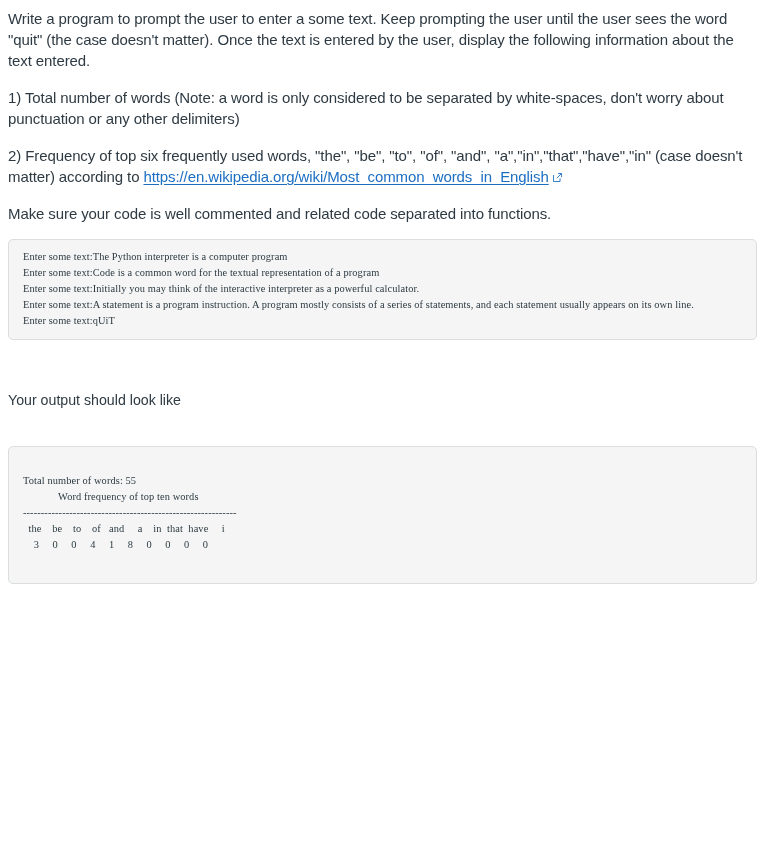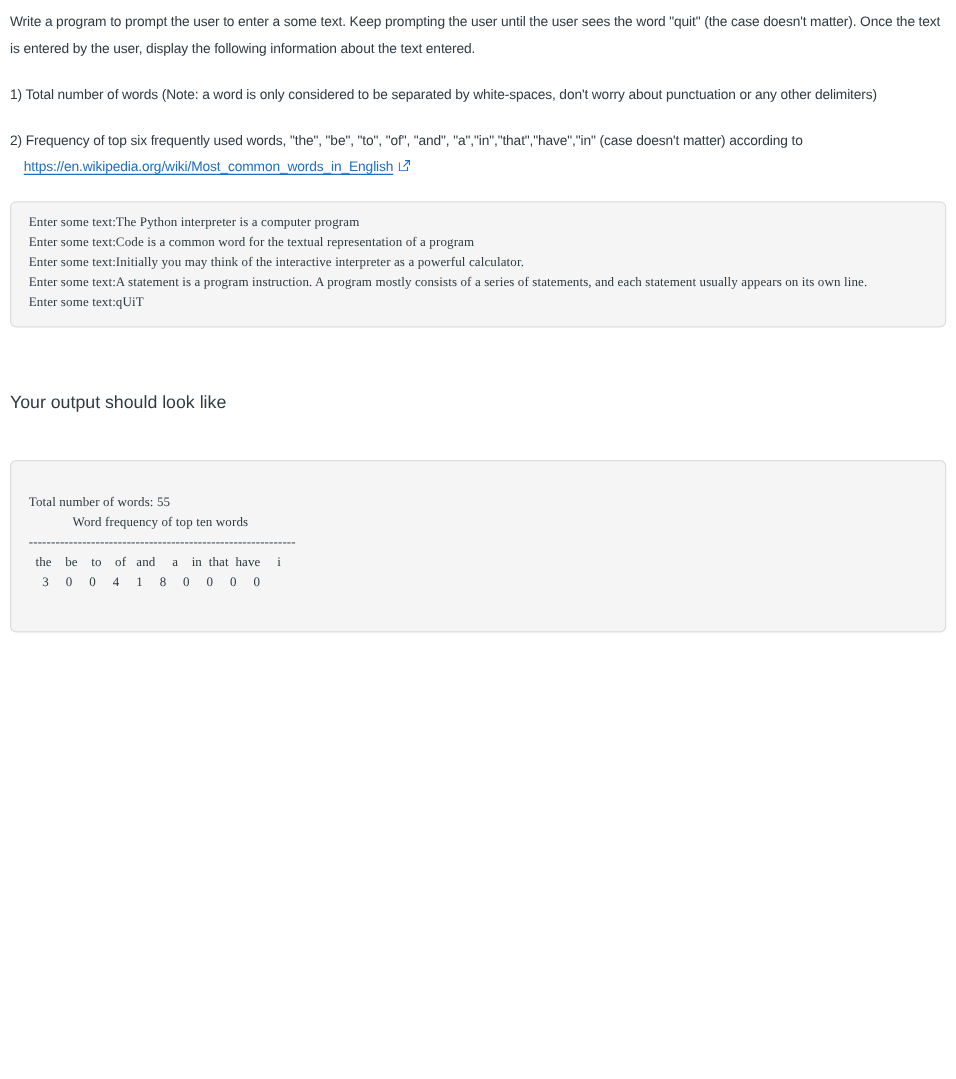--- a/index.html
+++ b/index.html
@@ -14,32 +14,31 @@
     font-family: "Liberation Sans", sans-serif;
     color: #2e3a43;
     -webkit-font-smoothing: antialiased;
   }
   .page {
     width: 765px;
     padding: 8px 8px 0 8px;
   }
   p.para {
     margin: 0 0 16px 0;
-    font-size: 11px;
+    font-size: 15px;
     line-height: 21px;
     color: #2e3a43;
     letter-spacing: -0.1px;
   }
   p.para.tight { margin-bottom: 15px; }
   a.ext-link {
     color: #1b6ec2;
     text-decoration: underline;
     text-underline-offset: 2px;
     word-break: break-word;
-    margin-left: 11px;
   }
   .ext-icon {
     display: inline-block;
     width: 9px;
     height: 9px;
     margin-left: 4px;
     position: relative;
     top: 0px;
     vertical-align: baseline;
   }
@@ -85,20 +84,21 @@
   <p class="para">1) Total number of words (Note: a word is only considered to be separated by white-spaces, don't worry about punctuation or any other delimiters)</p>
 
   <p class="para">
     <span>2) Frequency of top six frequently used words, "the", "be", "to", "of", "and", "a","in","that","have","in"  (case doesn't matter) according to </span><a class="ext-link" href="#">https://en.wikipedia.org/wiki/Most_common_words_in_English</a><span class="ext-icon"><svg width="9" height="9" viewBox="0 0 10 10" xmlns="http://www.w3.org/2000/svg">
           <path d="M0.5 2.2 L0.5 9.5 L7.8 9.5 L7.8 6.0" fill="none" stroke="#1b6ec2" stroke-width="1"></path>
           <path d="M4.2 5.8 L9.4 0.6" fill="none" stroke="#1b6ec2" stroke-width="1"></path>
           <path d="M5.6 0.6 L9.5 0.6 L9.5 4.5" fill="none" stroke="#1b6ec2" stroke-width="1"></path>
         </svg></span>
   </p>
 
+  <p class="para tight">Make sure your code is well commented and related code separated into functions.</p>
 
   <div class="codebox">
     <pre>Enter some text:The Python interpreter is a computer program
 Enter some text:Code is a common word for the textual representation of a program
 Enter some text:Initially you may think of the interactive interpreter as a powerful calculator.
 Enter some text:A statement is a program instruction. A program mostly consists of a series of statements, and each statement usually appears on its own line.
 Enter some text:qUiT</pre>
   </div>
 
   <div class="gap-after-code"></div>

